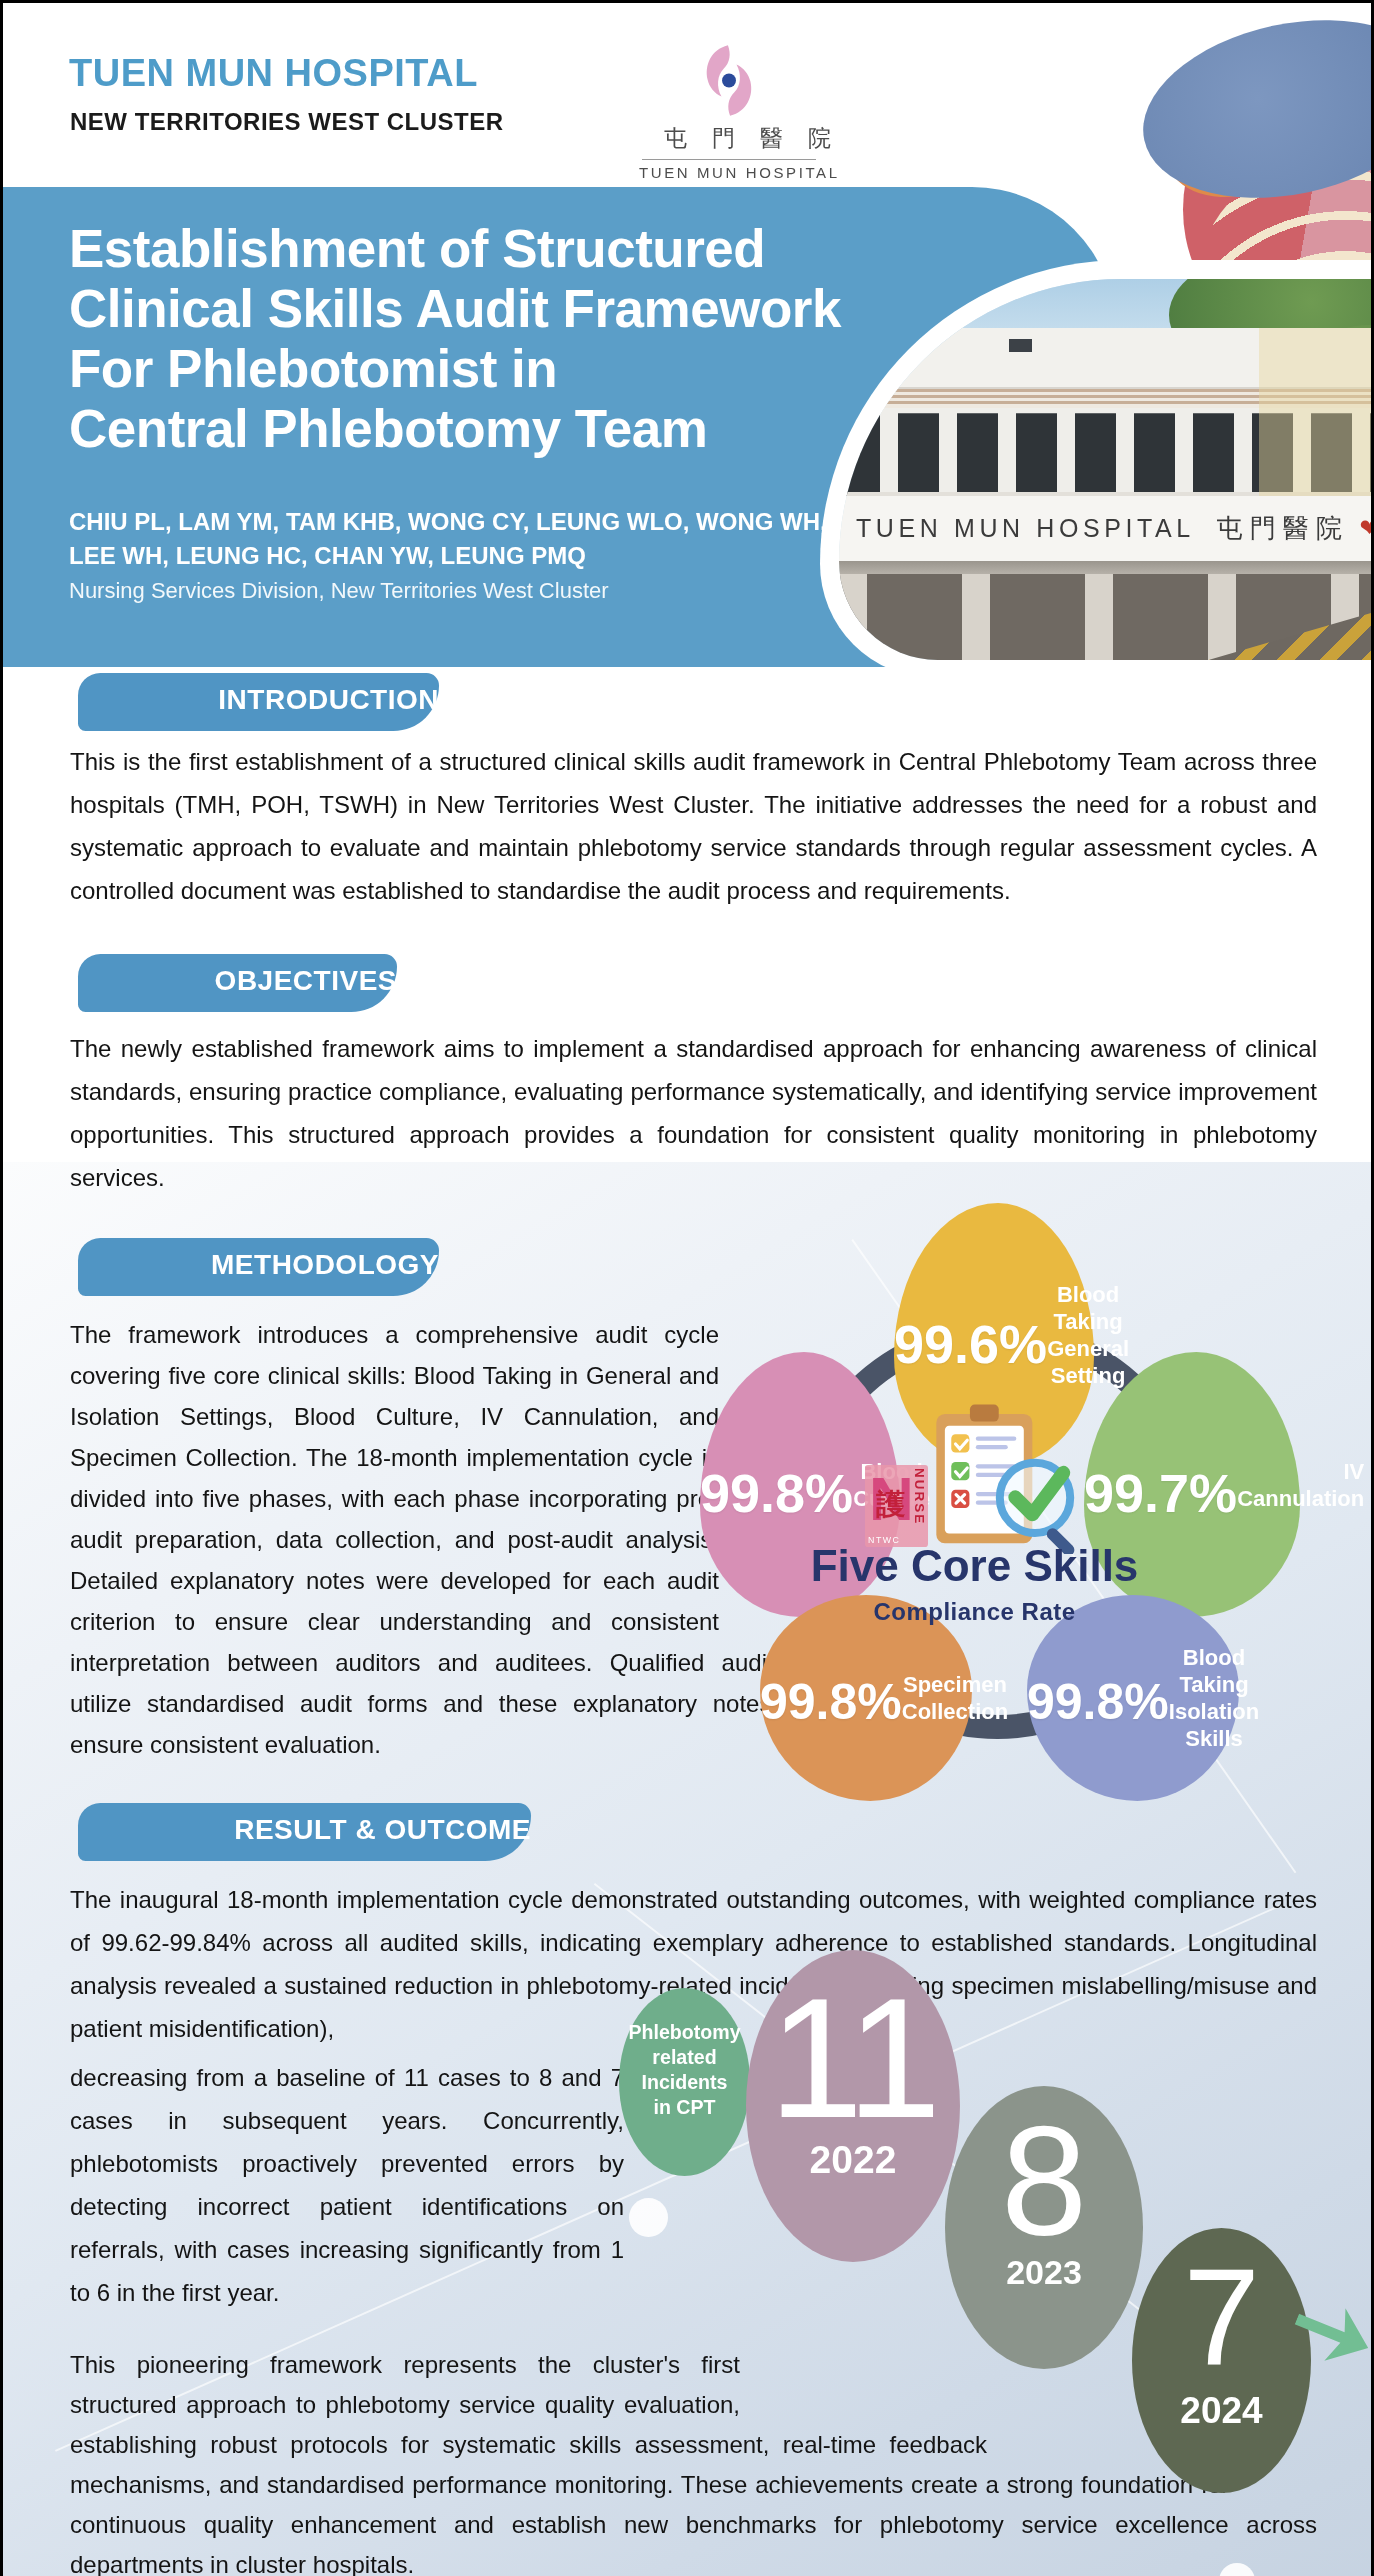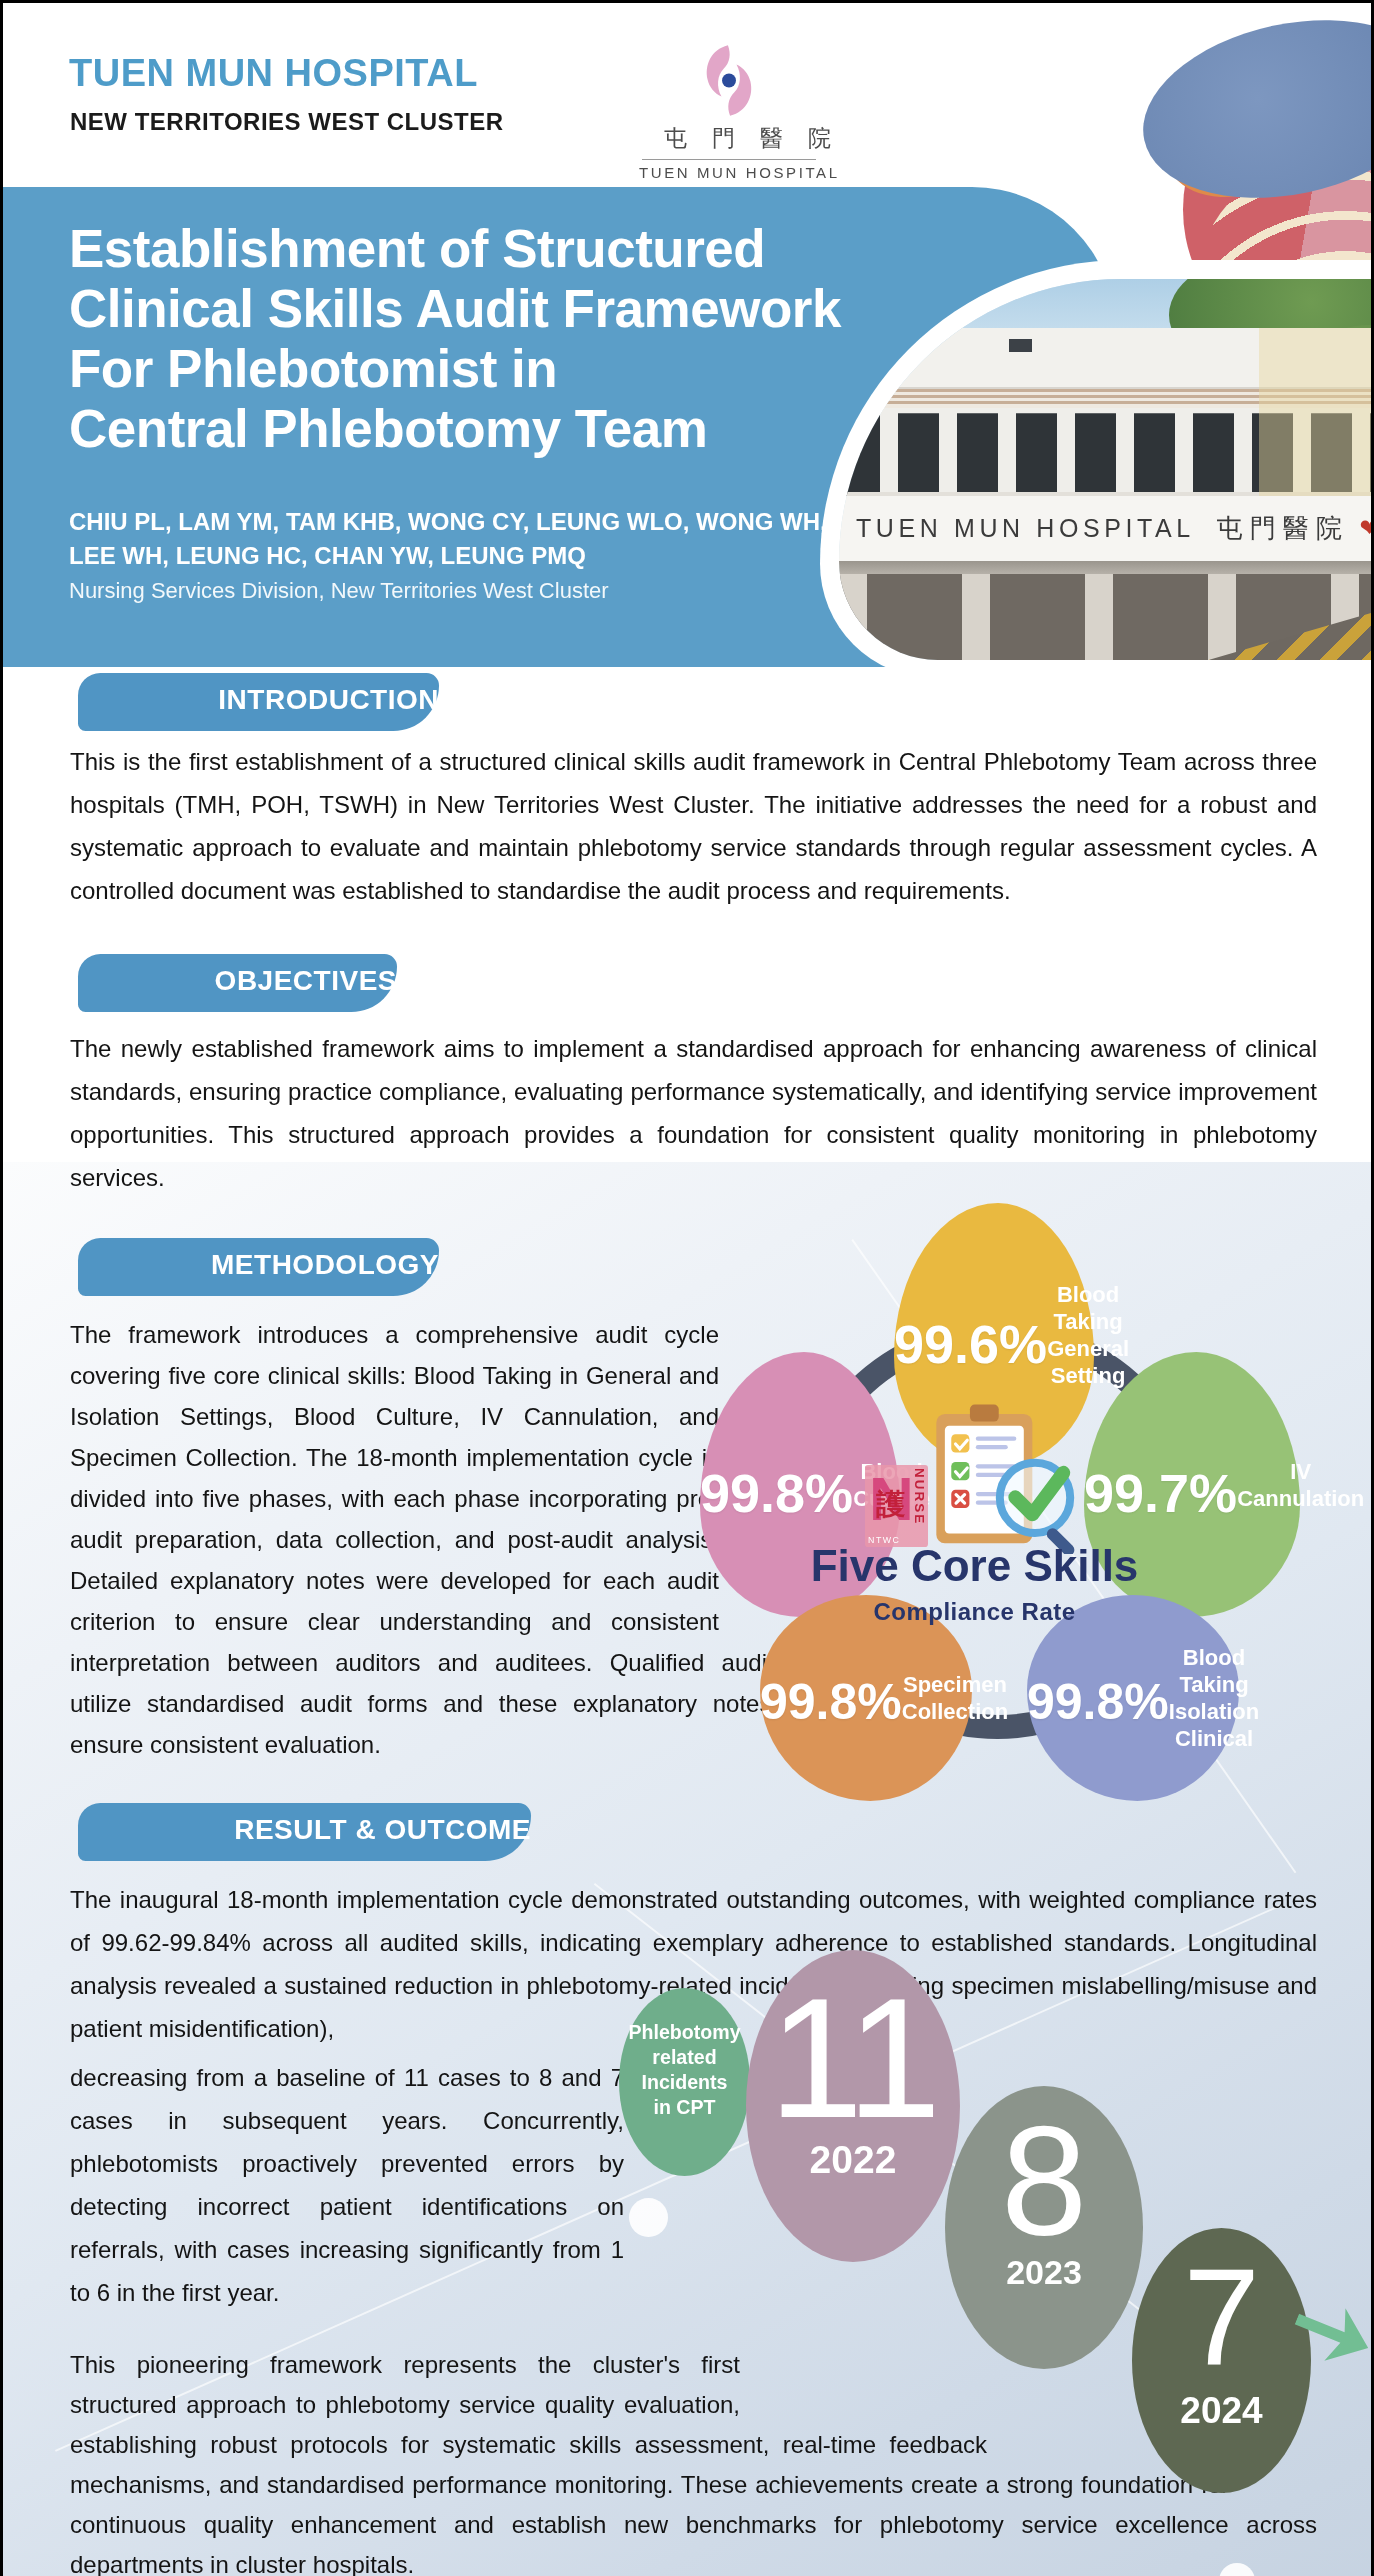--- a/index.html
+++ b/index.html
@@ -84,21 +84,21 @@
   
   .diagram{position:absolute;left:670px;top:1180px;width:704px;height:644px;}
   .ring{position:absolute;left:115px;top:137px;width:419px;height:419px;border:24px solid #4A5467;border-radius:50%;box-sizing:border-box;}
   .blob{position:absolute;display:flex;flex-direction:row;align-items:center;color:#fff;text-align:center;
         border-radius:52% 48% 50% 50% / 58% 58% 42% 42%;}
   .blob .rate{font-size:54px;font-weight:bold;line-height:1.05;margin-top:17.5px;text-shadow:0 1px 2.1px rgba(0,0,0,.08);}
   .blob .icon{margin-top:3.1px;}
   .blob .lab{font-size:22px;font-weight:bold;line-height:27px;}
   .blob-top{left:221px;top:19.6px;width:200px;height:265px;}
   .blob-left{left:27px;top:169px;width:200px;height:265px;}
-  .blob-right{left:411px;top:169px;width:216px;height:265px;}
+  .blob-right{left:411px;top:169px;width:216px;height:265px;text-align:right;}
   .blob-bl{left:87px;top:412px;width:212px;height:206px;border-radius:50% 50% 48% 52%/46% 46% 54% 54%;}
   .blob-br{left:354px;top:412px;width:212px;height:206px;border-radius:50% 50% 48% 52%/46% 46% 54% 54%;}
   .blob-bl .rate,.blob-br .rate{margin-top:9.3px;font-size:50px;}
   .fcs-title{position:absolute;left:44px;top:358px;width:515px;text-align:center;font-size:44px;font-weight:bold;color:#27356B;}
   .fcs-sub{position:absolute;left:44px;top:415px;width:515px;text-align:center;font-size:24px;font-weight:bold;color:#27356B;letter-spacing:0.5px;}
   .center-icon{position:absolute;left:242px;top:216px;}
   .nurse-logo{position:absolute;left:192px;top:282px;width:63px;height:82px;background:rgba(233,150,170,.85);border-radius:3.1px;}
   .nl-n{position:absolute;left:4.1px;top:-3.1px;font-size:62px;font-weight:bold;color:#d6487e;line-height:1.2;}
   .nl-cn{position:absolute;left:11.3px;top:19.6px;font-size:29px;color:#C2203A;font-weight:bold;}
   .nl-vert{position:absolute;right:1px;top:3.1px;writing-mode:vertical-rl;letter-spacing:2.1px;font-size:13.4px;color:#C2203A;font-weight:bold;}
@@ -323,21 +323,21 @@
         <g>
           <circle cx="158" cy="82" r="36" fill="#fff" stroke="#CC4438" stroke-width="8"></circle>
           <circle cx="148" cy="76" r="9" fill="#7CAF5E"></circle>
             <circle cx="168" cy="92" r="8" fill="#7CAF5E"></circle>
             <circle cx="168" cy="70" r="5" fill="#A8C97F"></circle>
           <line x1="132" y1="108" x2="184" y2="56" stroke="#CC4438" stroke-width="8"></line>
         </g>
       </svg>
       <div class="lab">
         <div>Blood Taking</div>
-        <div>Isolation Clinical</div>
+        <div>Isolation Skills</div>
       </div>
     </div>
 
     <svg class="center-icon" width="160" height="155" viewBox="0 0 300 290">
       <rect x="40" y="28" width="180" height="242" rx="16" fill="#D9A05B"></rect>
       <rect x="103" y="10" width="54" height="32" rx="9" fill="#B97B3F"></rect>
       <rect x="56" y="50" width="148" height="202" rx="8" fill="#fff"></rect>
       <g>
         <rect x="68" y="66" width="34" height="34" rx="8" fill="#F2C14E"></rect>
         <path d="M76,84 l8,9 l14,-16" stroke="#fff" stroke-width="6" fill="none" stroke-linecap="round"></path>

